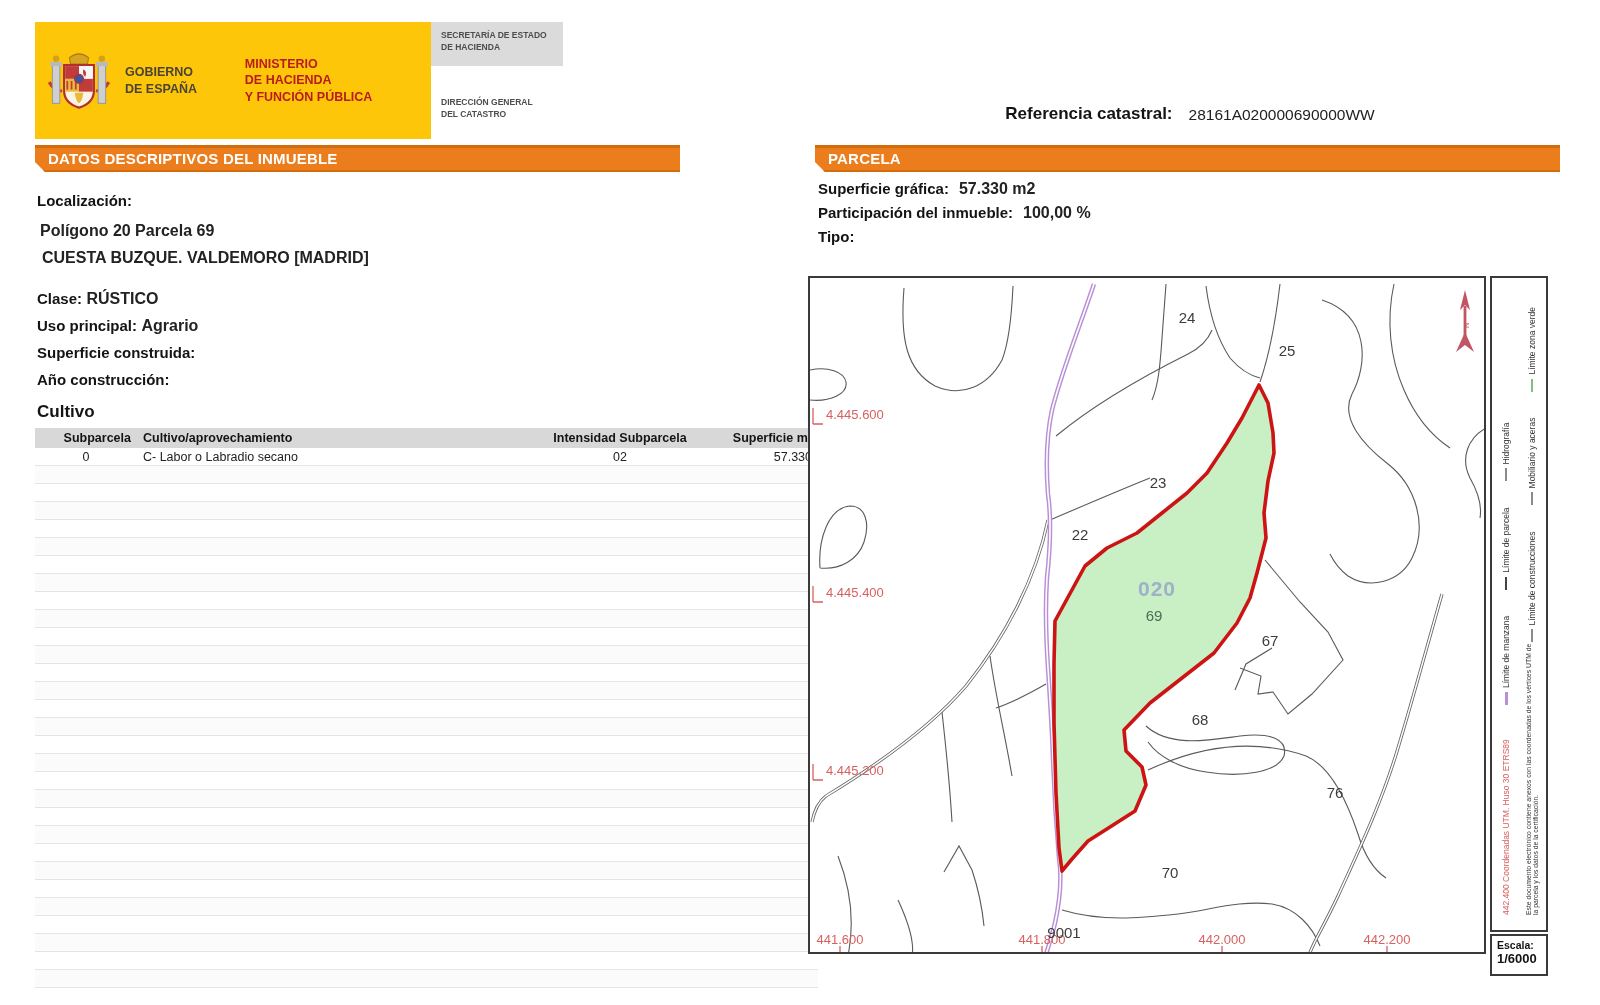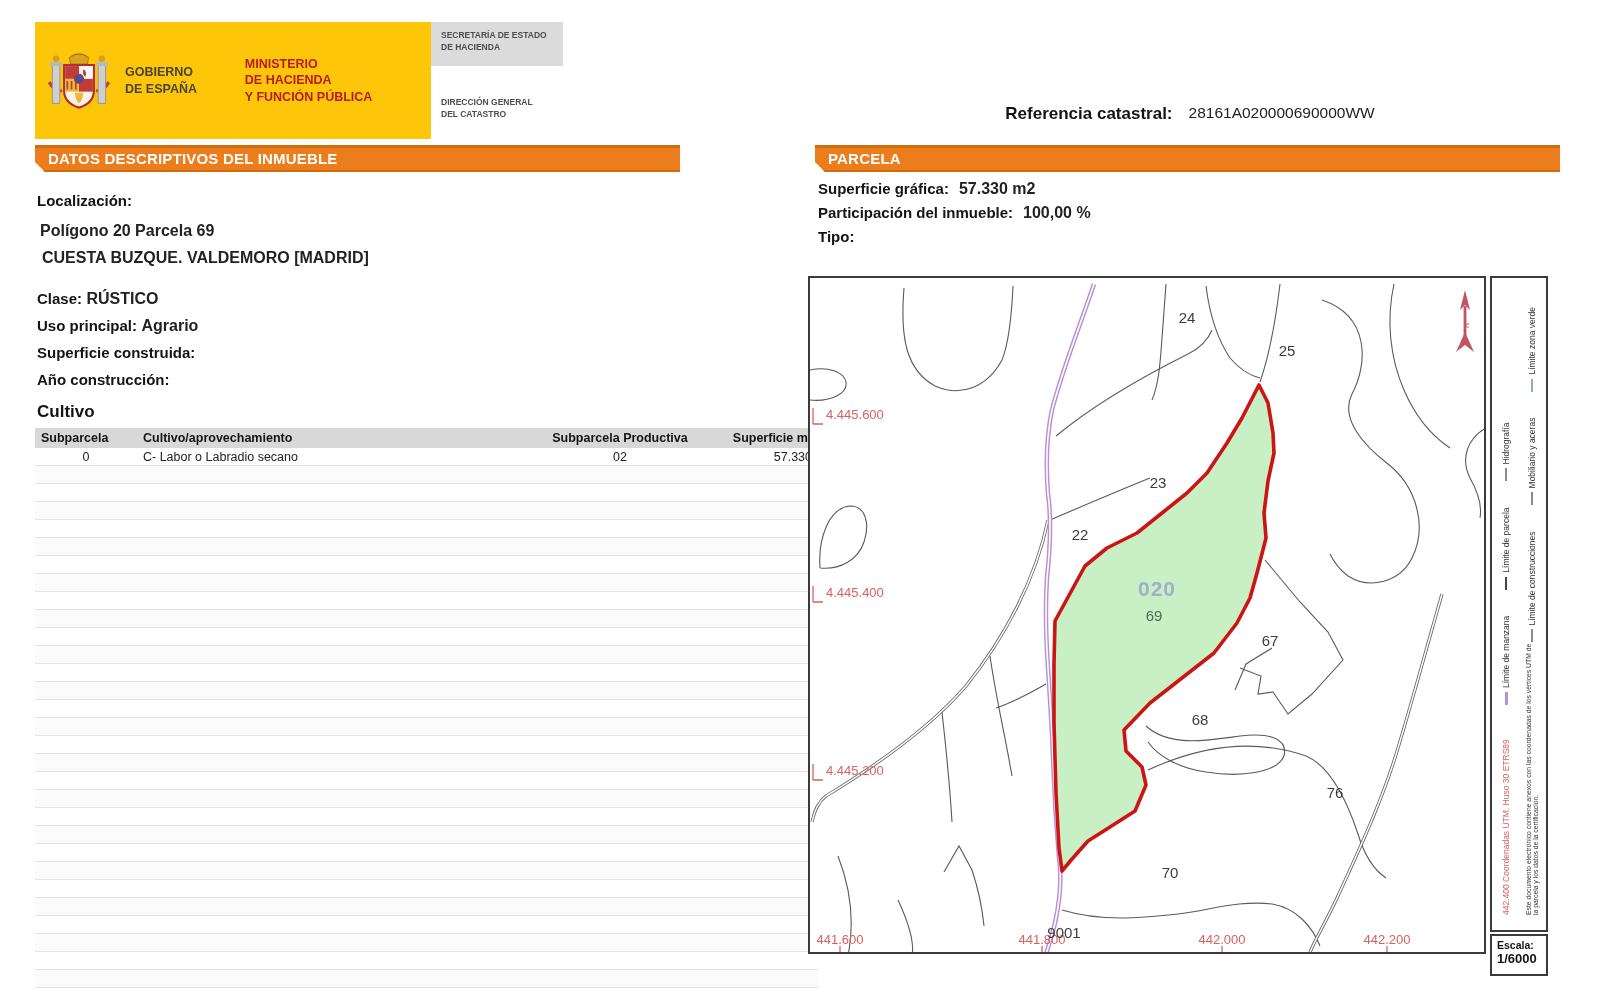--- a/index.html
+++ b/index.html
@@ -15,21 +15,21 @@
   .min-text{width:190px;margin-left:14px;font-size:12.5px;font-weight:bold;
             color:#b91c1c;line-height:1.3;white-space:pre-line;}
   .secretaria-box{position:absolute;left:431px;top:22px;width:132px;height:44px;
             background:#DBDBDB;font-size:8.5px;font-weight:bold;color:#4d4d4d;
             padding:7px 0 0 10px;box-sizing:border-box;line-height:1.45;white-space:pre-line;}
   .direccion-text{position:absolute;left:441px;top:80px;width:130px;font-size:8.5px;
             font-weight:bold;color:#4d4d4d;line-height:1.45;white-space:pre-line;margin-top:16px;}
   .doc-title{position:absolute;left:810px;top:14px;width:760px;text-align:center;
             font-size:27px;font-weight:bold;color:#141414;line-height:1.55;letter-spacing:-0.2px;}
   .ref-line{position:absolute;left:810px;top:104px;width:760px;display:flex;
-            justify-content:center;align-items:flex-start;gap:16px;}
+            justify-content:center;align-items:flex-end;gap:16px;}
   .ref-label{font-size:17px;font-weight:bold;color:#141414;}
   .ref-value{font-size:15.5px;color:#222;}
 
   
   .section-bar{position:absolute;height:27px;background:#EC7D1C;
             box-shadow:inset 0 3px 0 #D26C0D, inset 0 -2px 0 #D26C0D;
             clip-path:polygon(0 0,100% 0,100% 100%,10px 100%,0 calc(100% - 10px));
             color:#fff;font-weight:bold;font-size:15px;line-height:27px;
             padding-left:13px;box-sizing:border-box;letter-spacing:.2px;}
   .bar-left{left:35px;top:145px;width:645px;}
@@ -43,21 +43,21 @@
   .loc-line2{position:absolute;left:42px;top:249px;}
   .row-clase{position:absolute;left:37px;top:290px;}
   .row-uso{position:absolute;left:37px;top:317px;}
   .row-supcon{position:absolute;left:37px;top:344px;}
   .row-anio{position:absolute;left:37px;top:371px;}
   .cultivo-title{position:absolute;left:37px;top:402px;font-size:17px;font-weight:bold;color:#141414;}
   .cultivo-wrap{position:absolute;left:35px;top:428px;width:735px;}
   table.cultivo{width:100%;border-collapse:collapse;table-layout:fixed;}
   table.cultivo th{background:#D8D8D8;font-size:12.5px;font-weight:bold;color:#141414;
             padding:3px 6px;text-align:left;}
-  table.cultivo th.c0{width:90px;text-align:left;}
+  table.cultivo th.c0{width:90px;text-align:right;}
   table.cultivo th.c1{width:380px;}
   table.cultivo th.c2{width:170px;text-align:center;}
   table.cultivo th.c3{width:95px;text-align:right;}
   table.cultivo td{font-size:12.5px;color:#222;padding:1px 6px;height:15px;
             border-bottom:1px solid #E4E4E4;}
   table.cultivo td.c0{text-align:center;}
   table.cultivo td.c2{text-align:center;}
   table.cultivo td.c3{text-align:right;}
   table.cultivo tbody tr:nth-child(even) td{background:#FBFBFB;}
 
@@ -155,21 +155,21 @@
     <span class="val"></span>
   </div>
 
   <div class="cultivo-title">Cultivo</div>
   <div class="cultivo-wrap">
     <table class="cultivo">
       <thead>
         <tr>
           <th class="c0">Subparcela</th>
           <th class="c1">Cultivo/aprovechamiento</th>
-          <th class="c2">Subparcela Productiva</th>
+          <th class="c2">Intensidad Subparcela</th>
           <th class="c3">Superficie m²</th>
         </tr>
       </thead>
       <tbody>
           <tr>
             <td class="c0">0</td>
             <td class="c1">C- Labor o Labradio secano</td>
             <td class="c2">02</td>
             <td class="c3">57.330</td>
           </tr>

